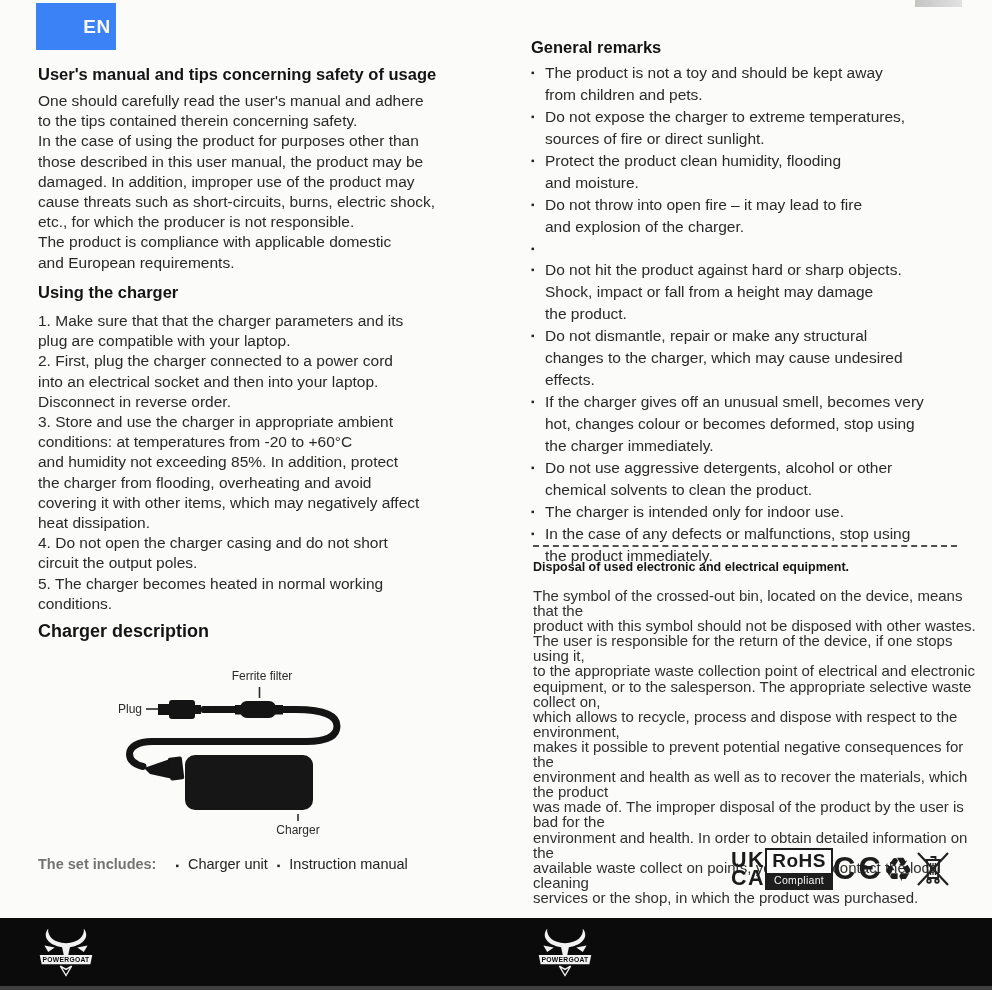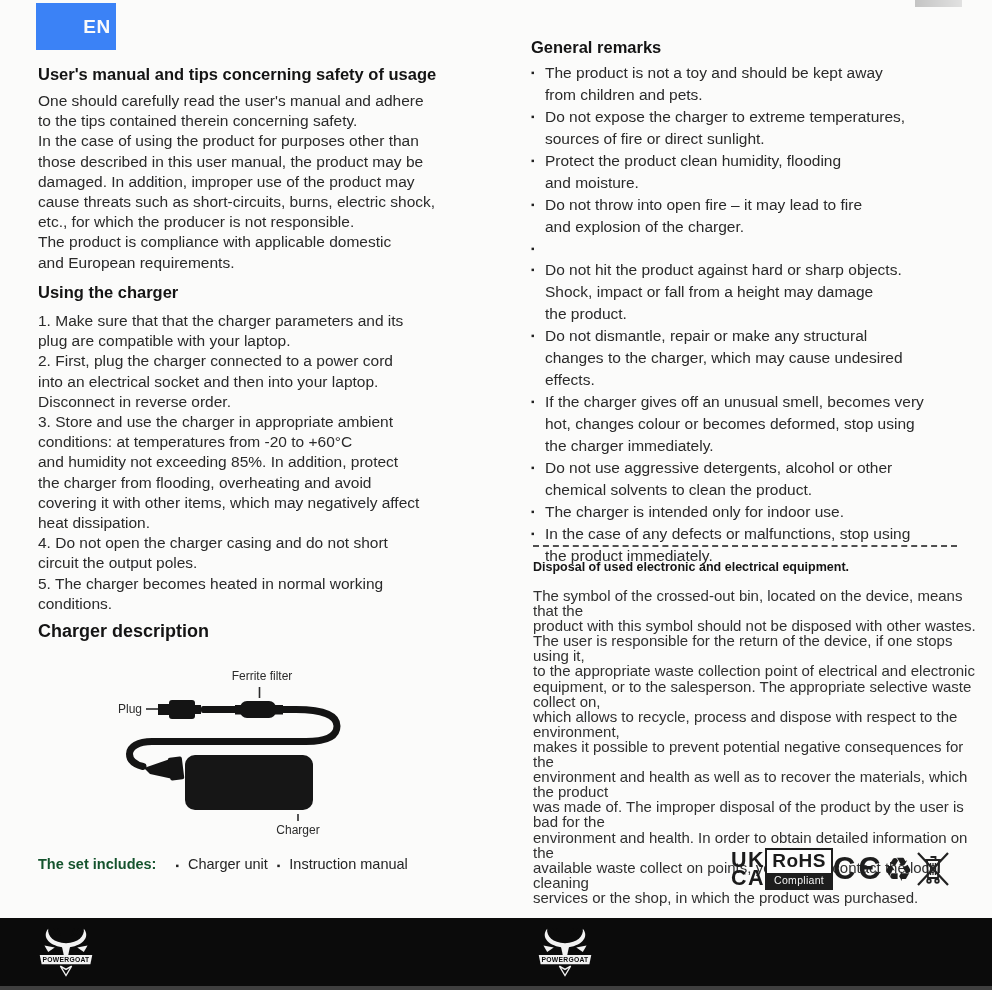--- a/index.html
+++ b/index.html
@@ -33,21 +33,21 @@
   
   .dash{left:533px;top:545px;width:424px;height:0;border-top:2px dashed #4f4f4f;}
   
   .h-disposal{left:533px;top:560px;font-size:12.5px;font-weight:700;color:#151515;}
   .disposal-body{left:533px;top:580px;width:446px;font-size:15px;line-height:15.1px;color:#303030;margin-top:8px;}
   
   .diagram{left:38px;top:664px;}
   .diagram text{font-family:"Liberation Sans",sans-serif;font-size:12px;fill:#2b2b2b;}
   
   .set-row{left:38px;top:856px;display:flex;align-items:baseline;font-size:14.5px;color:#242424;}
-  .set-label{font-weight:700;color:#14532d;margin-right:10px;}
+  .set-label{font-weight:700;color:#737373;margin-right:10px;}
   .set-row .blt{width:auto;flex:none;margin:0 9px;line-height:18px;}
   
   .marks{left:703px;top:845px;display:flex;align-items:center;height:48px;margin-left:28px;}
   .ukca{font-weight:800;font-size:21.5px;line-height:18.5px;letter-spacing:1.5px;color:#1b1b1b;}
   .rohs{border:2.5px solid #1d1d1d;width:64px;text-align:center;background:#fdfdfd;}
   .rohs-top{font-weight:800;font-size:19px;color:#1a1a1a;letter-spacing:.5px;padding:0 0 1px;}
   .rohs-bot{background:#1d1d1d;color:#f4f4f4;font-size:10.5px;padding:1px 0 2px;letter-spacing:.3px;}
   .ce{font-size:31px;font-weight:600;letter-spacing:3px;color:#1d1d1d;}
   .recycle{font-size:33px;color:#1d1d1d;font-family:"DejaVu Sans",sans-serif;line-height:1;}
   

